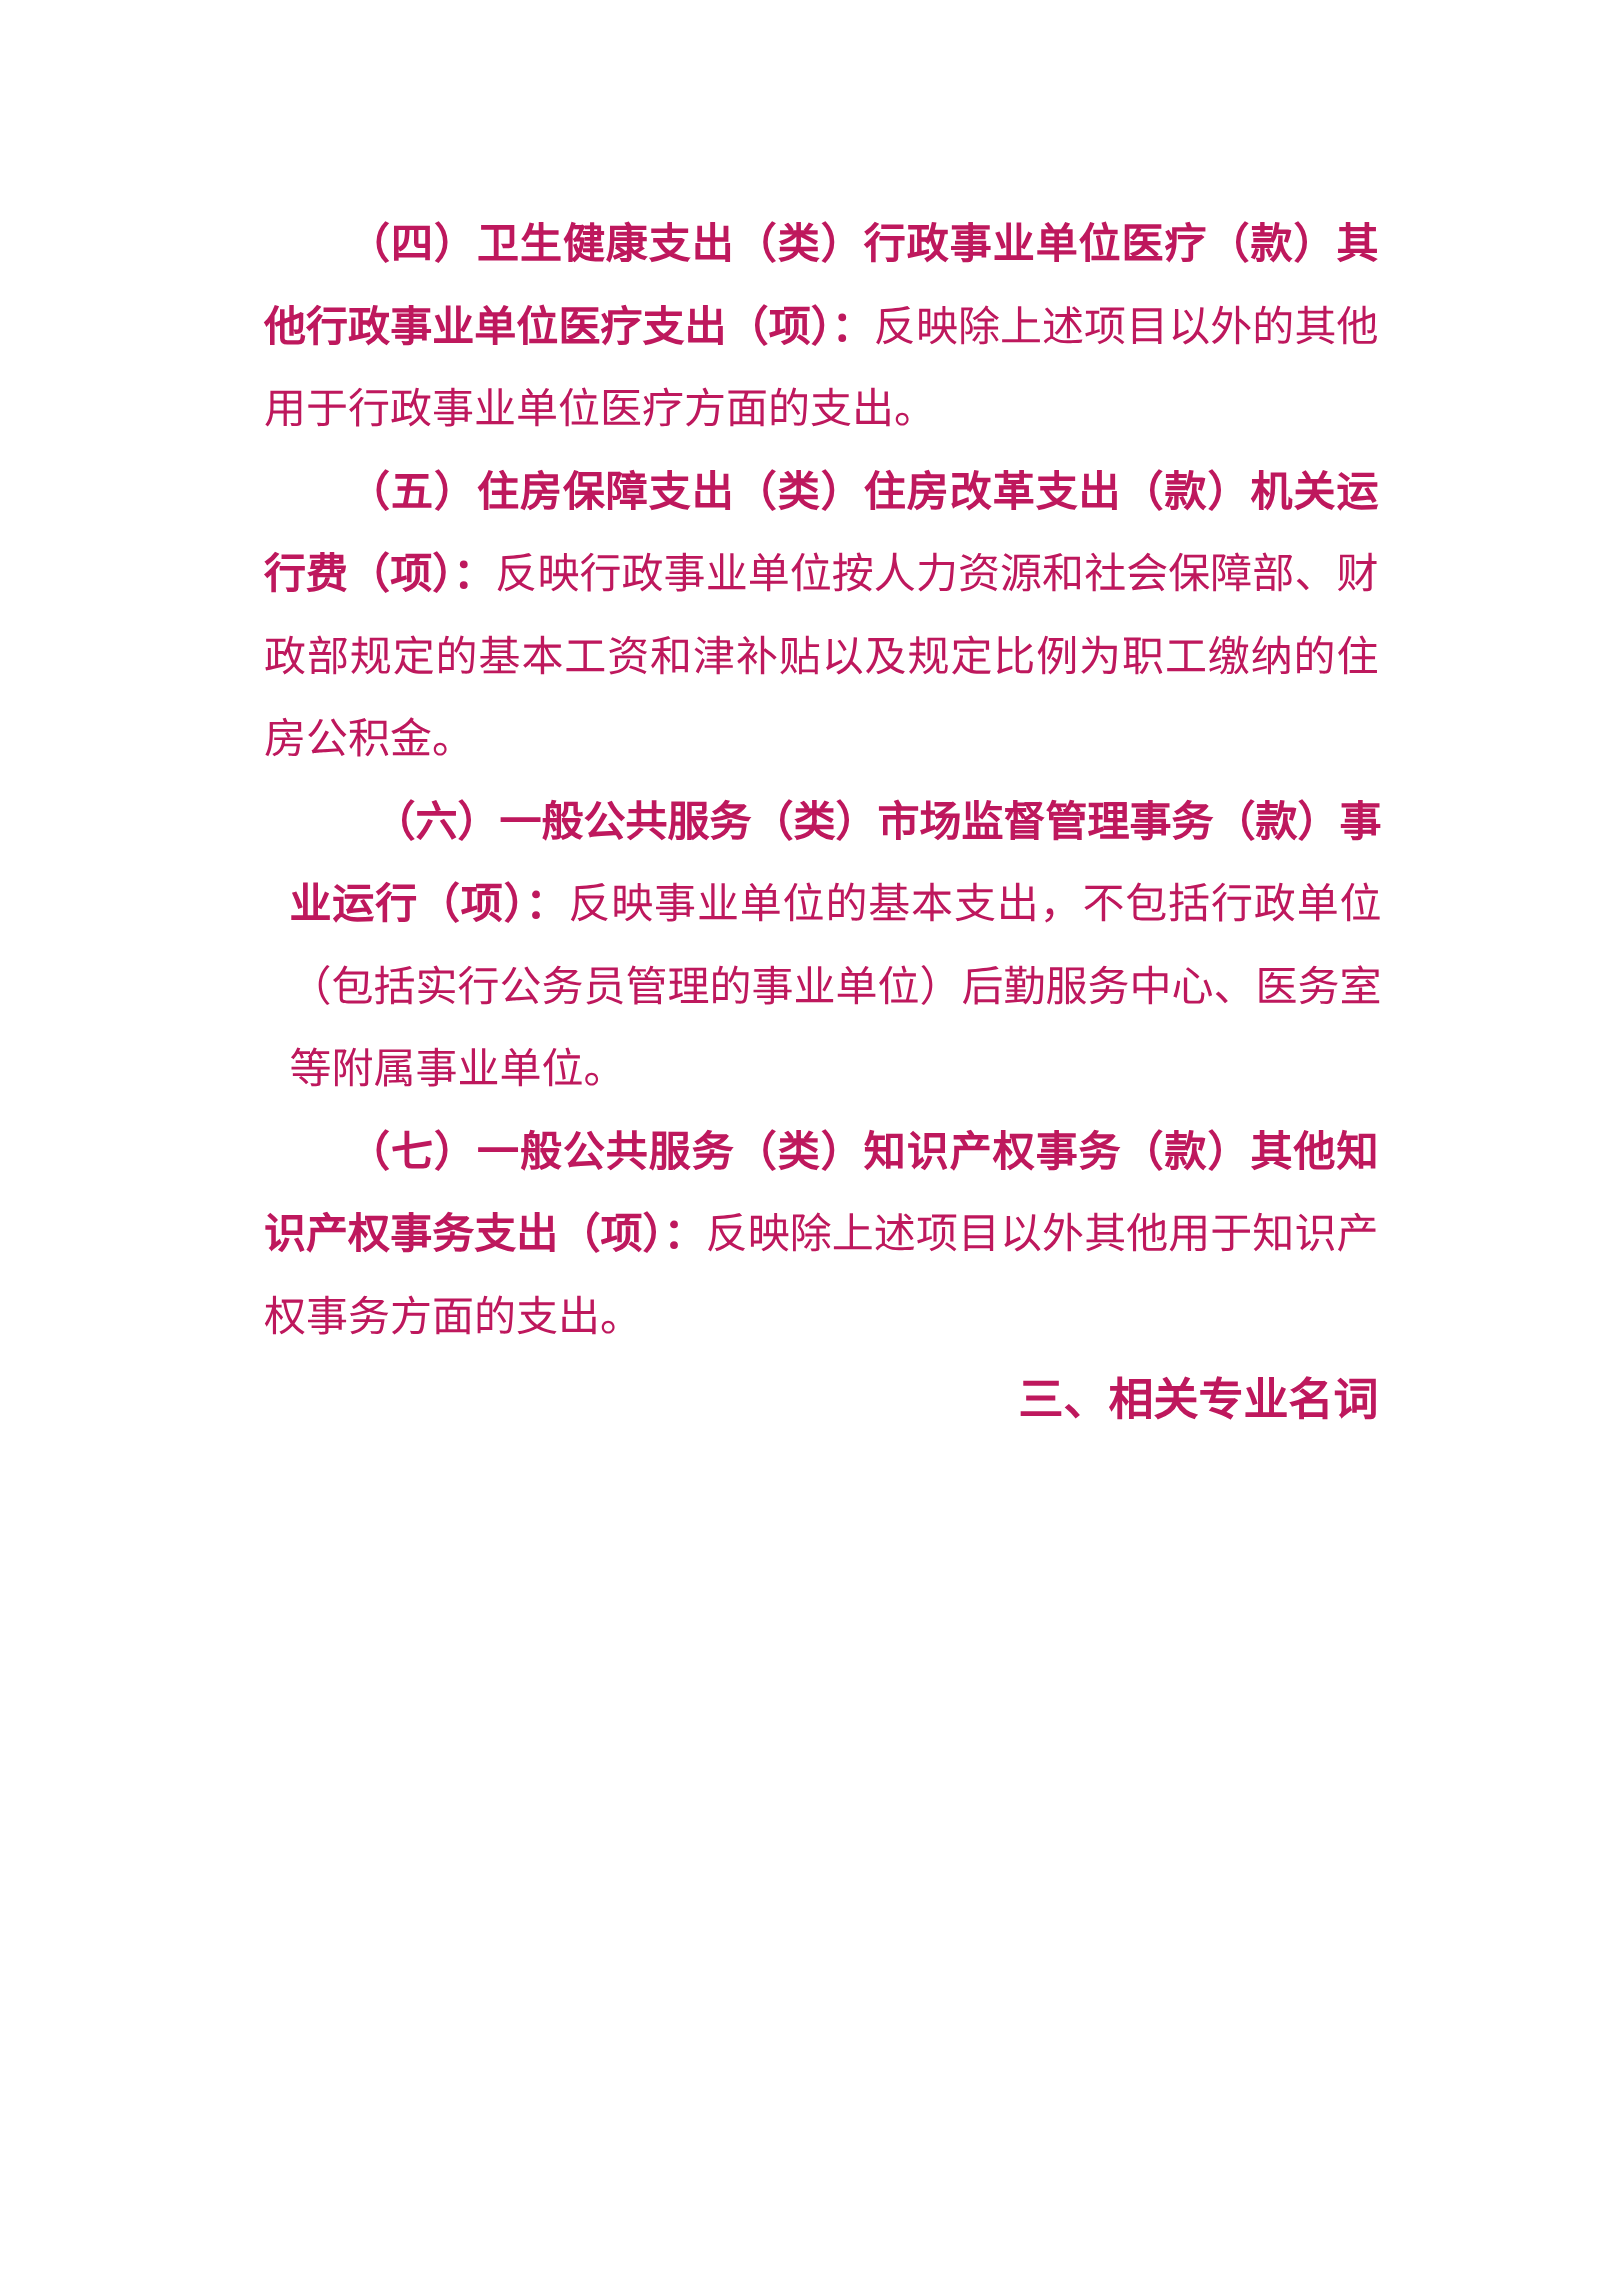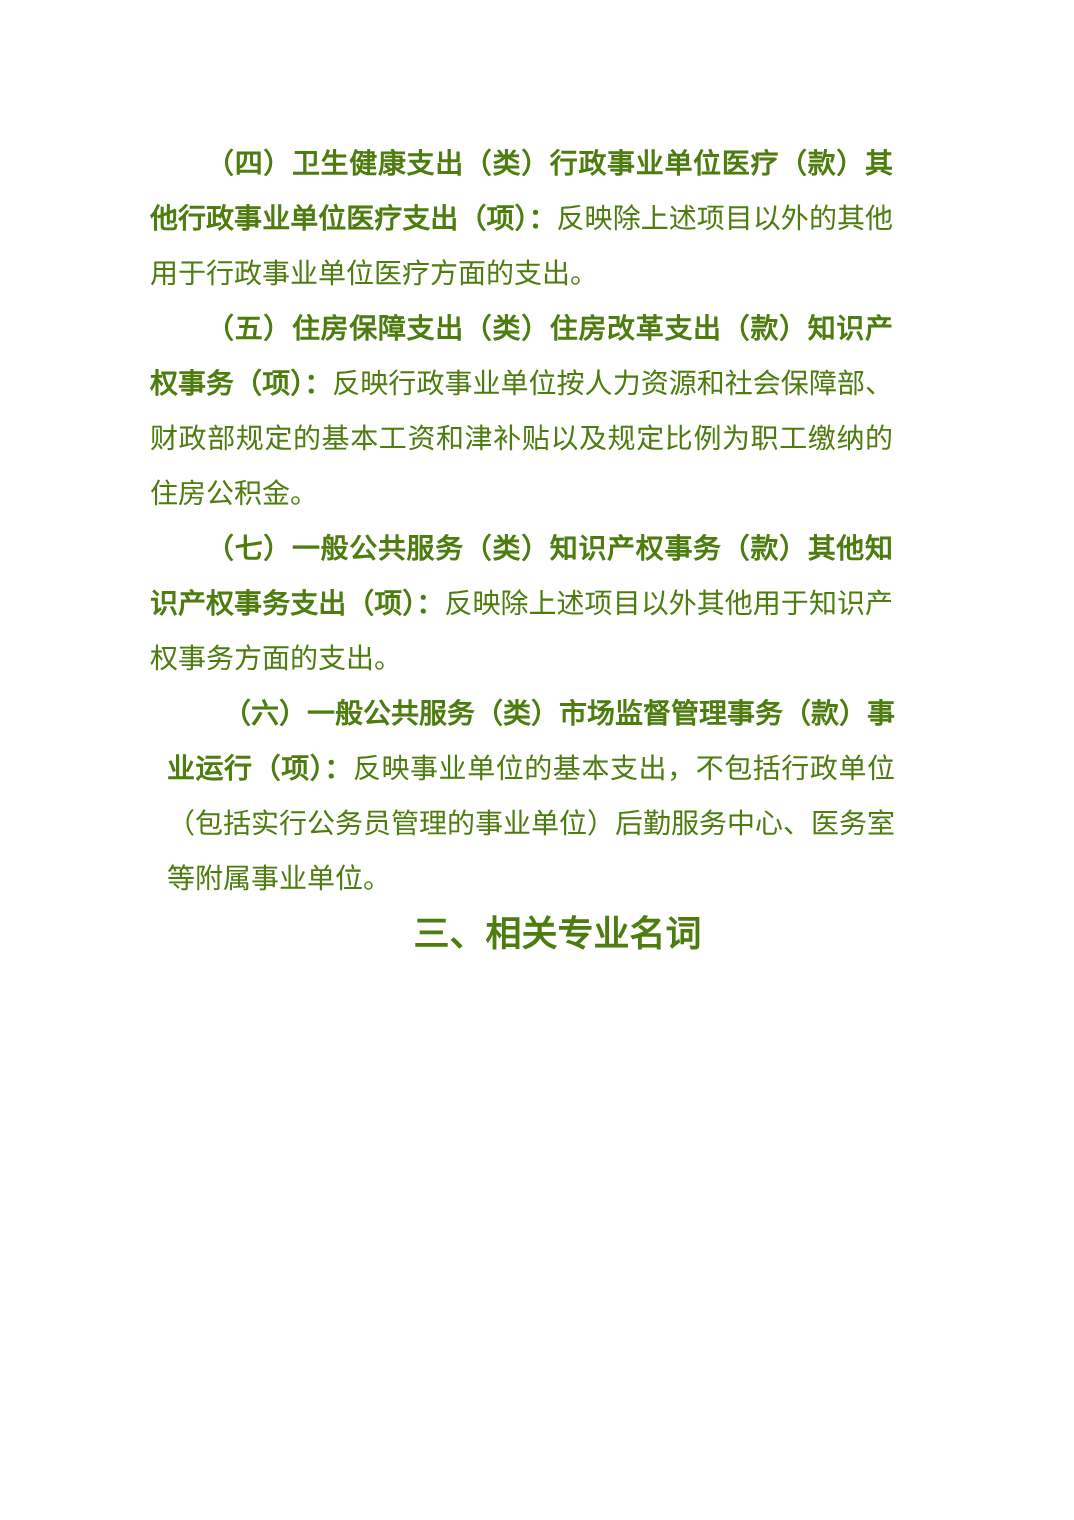--- a/index.html
+++ b/index.html
@@ -9,24 +9,24 @@
   }
   .page {
     position: relative;
     width: 1074px;
     height: 1520px;
     background: #ffffff;
     overflow: hidden;
   }
   .content {
     position: absolute;
-    left: 150px;
+    left: 176px;
     top: 136px;
     width: 743px;
-    color: #4d7c0f;
+    color: #be185d;
     font-family: "Liberation Serif", serif;
     font-size: 28px;
     line-height: 55px;
     text-align: justify;
     text-justify: inter-ideograph;
   }
   .para {
     margin: 0;
     text-indent: 2em;
   }
@@ -37,37 +37,37 @@
     font-weight: 400;
   }
   .para.shift-right {
     margin-left: 17px;
     margin-right: -2px;
   }
   .section-heading {
     margin: 0;
     font-family: "Liberation Sans", sans-serif;
     font-weight: 700;
-    font-size: 36px;
+    font-size: 30px;
     line-height: 55px;
     text-indent: 2em;
-    text-align: center;
+    text-align: right;
   }
 </style>
 </head>
 <body>
 
 <div class="page">
   <div class="content">
 
     <p class="para"><span class="lead">（四）卫生健康支出（类）行政事业单位医疗（款）其他行政事业单位医疗支出（项）：</span><span class="body-text">反映除上述项目以外的其他用于行政事业单位医疗方面的支出。</span></p>
 
-    <p class="para"><span class="lead">（五）住房保障支出（类）住房改革支出（款）知识产权事务（项）：</span><span class="body-text">反映行政事业单位按人力资源和社会保障部、财政部规定的基本工资和津补贴以及规定比例为职工缴纳的住房公积金。</span></p>
+    <p class="para"><span class="lead">（五）住房保障支出（类）住房改革支出（款）机关运行费（项）：</span><span class="body-text">反映行政事业单位按人力资源和社会保障部、财政部规定的基本工资和津补贴以及规定比例为职工缴纳的住房公积金。</span></p>
+
+    <p class="para shift-right"><span class="lead">（六）一般公共服务（类）市场监督管理事务（款）事业运行（项）：</span><span class="body-text">反映事业单位的基本支出，不包括行政单位（包括实行公务员管理的事业单位）后勤服务中心、医务室等附属事业单位。</span></p>
 
     <p class="para"><span class="lead">（七）一般公共服务（类）知识产权事务（款）其他知识产权事务支出（项）：</span><span class="body-text">反映除上述项目以外其他用于知识产权事务方面的支出。</span></p>
-
-    <p class="para shift-right"><span class="lead">（六）一般公共服务（类）市场监督管理事务（款）事业运行（项）：</span><span class="body-text">反映事业单位的基本支出，不包括行政单位（包括实行公务员管理的事业单位）后勤服务中心、医务室等附属事业单位。</span></p>
 
     <h2 class="section-heading">三、相关专业名词</h2>
 
 
   </div>
 </div>
 
 </body></html>

